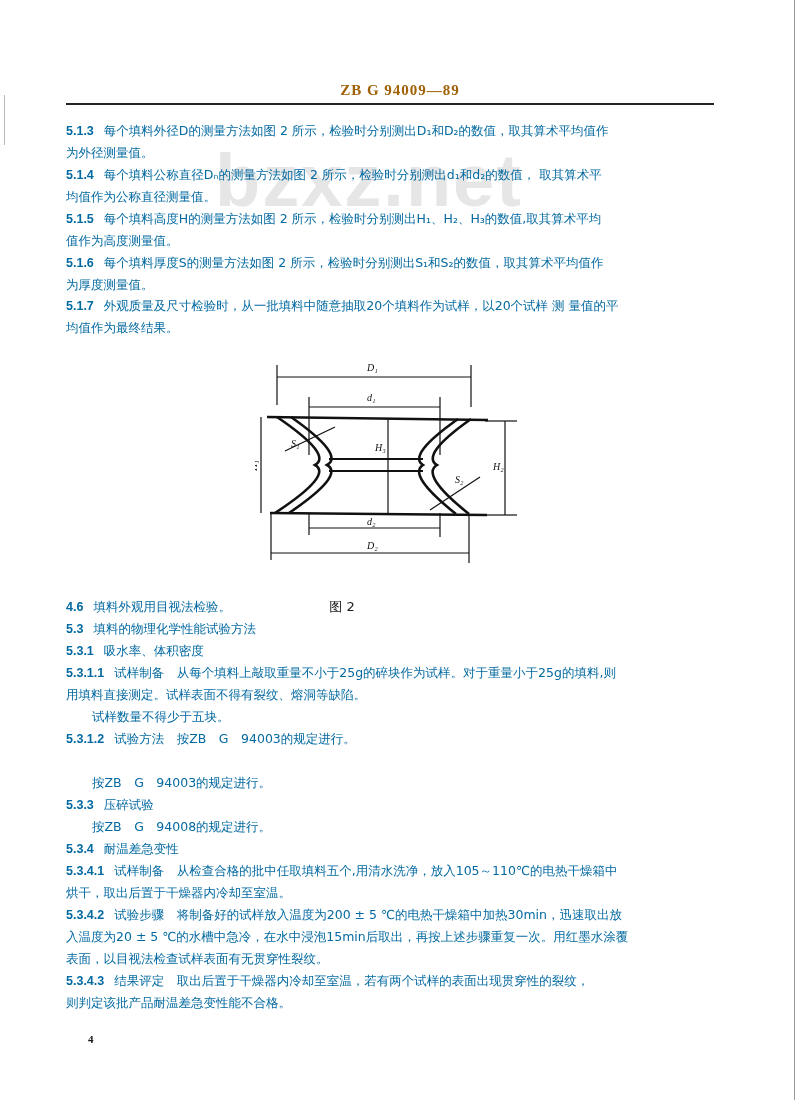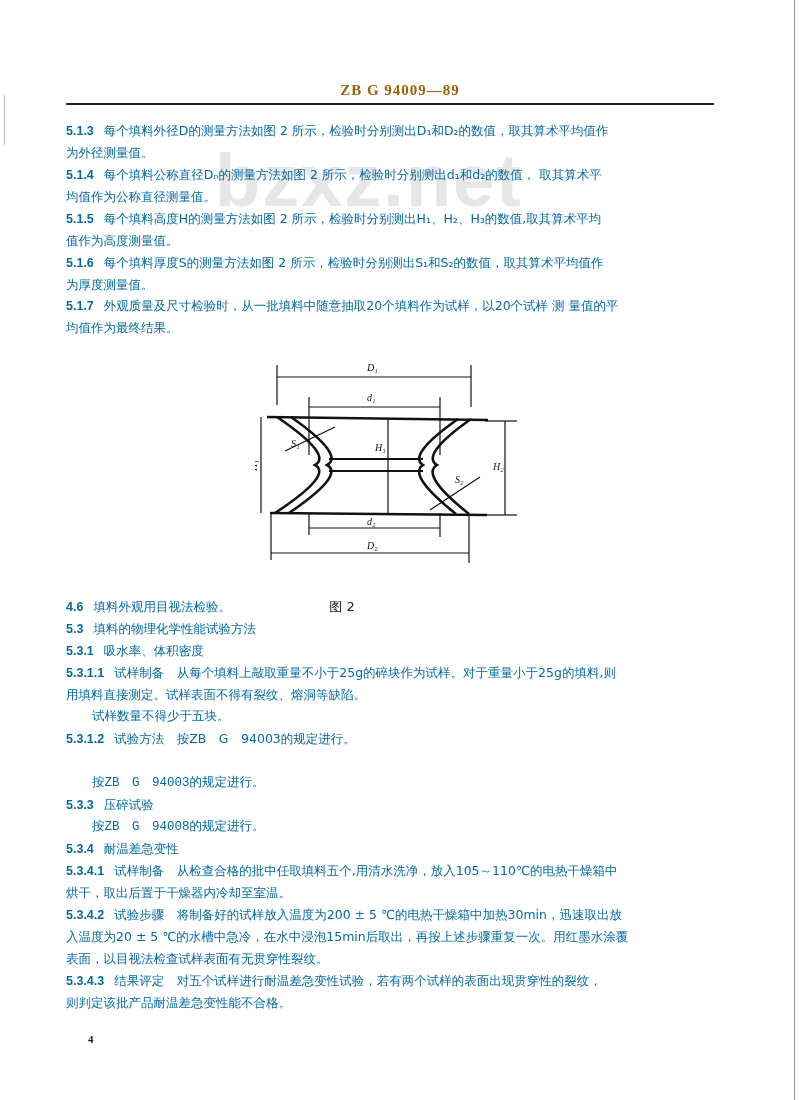--- a/index.html
+++ b/index.html
@@ -14,21 +14,21 @@
   .header { position: absolute; left: 0; top: 82px; width: 800px; text-align: center;
     font-family: "Liberation Serif", serif; font-weight: bold; font-size: 15px; letter-spacing: 1px; color: #a16207; }
   .header-rule { position: absolute; left: 66px; top: 103px; width: 648px; height: 2px; background: #222; }
 
   .watermark { position: absolute; left: 215px; top: 138px; font-family: Liberation Sans, sans-serif;
     font-weight: bold; font-size: 74px; color: #e6e6e6; letter-spacing: 2px; z-index: 0; user-select: none; }
 
   .para { position: absolute; left: 66px; width: 650px; font-size: 12.5px; line-height: 22px; z-index: 1;
     font-family: "DejaVu Sans", sans-serif; color: #0369a1; }
   .num { font-family: "Liberation Sans", sans-serif; font-weight: bold; margin-right: 10px; }
-  .indent { padding-left: 26px; font-family: Liberation Mono, monospace; }
+  .indent { padding-left: 26px; }
 
   .figure { position: absolute; left: 255px; top: 355px; width: 300px; height: 210px; }
   .fig-caption { position: absolute; left: 0; top: 578px; width: 684px; text-align: center; font-size: 13px;
     font-family: "DejaVu Sans", sans-serif; margin-top: 20px; }
 
   .page-number { position: absolute; left: 88px; top: 1033px; font-size: 11px; font-weight: bold;
     font-family: "Liberation Serif", serif; }
 </style>
 </head>
 <body>
@@ -167,18 +167,18 @@
     <div>烘干，取出后置于干燥器内冷却至室温。</div>
   </div>
 
   <div class="para" style="top:904px">
     <div><span class="num">5.3.4.2</span><span>试验步骤　将制备好的试样放入温度为200 ± 5 ℃的电热干燥箱中加热30min，迅速取出放</span></div>
     <div>入温度为20 ± 5 ℃的水槽中急冷，在水中浸泡15min后取出，再按上述步骤重复一次。用红墨水涂覆</div>
     <div>表面，以目视法检查试样表面有无贯穿性裂纹。</div>
   </div>
 
   <div class="para" style="top:970px">
-    <div><span class="num">5.3.4.3</span><span>结果评定　对五个试样进行耐温差急变性试验，若有两个试样的表面出现贯穿性的裂纹，</span></div>
+    <div><span class="num">5.3.4.3</span><span>结果评定　取出后置于干燥器内冷却至室温，若有两个试样的表面出现贯穿性的裂纹，</span></div>
     <div>则判定该批产品耐温差急变性能不合格。</div>
   </div>
 
   <div class="page-number">4</div>
 </div>
 
 </body></html>

